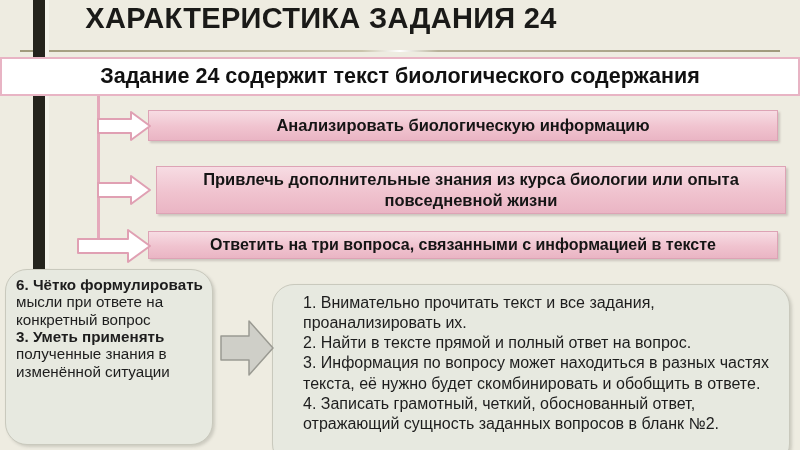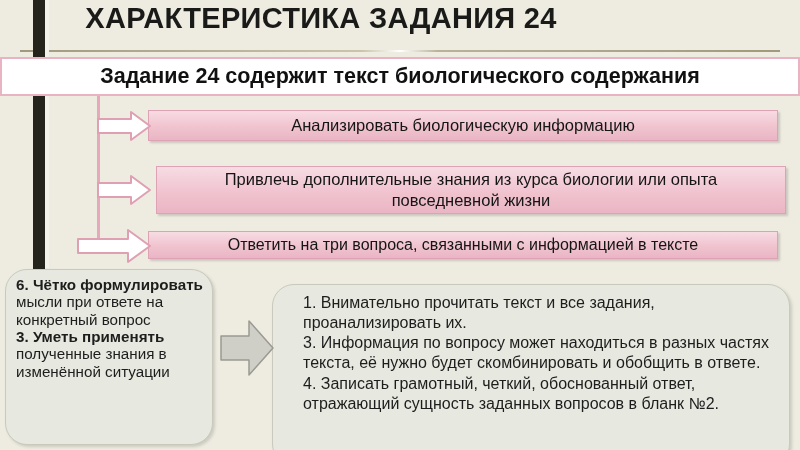--- a/index.html
+++ b/index.html
@@ -103,21 +103,21 @@
     left: 148px;
     width: 630px;
     background: linear-gradient(to bottom, #f7dce3 0%, #f0c3cf 55%, #eab5c4 100%);
     border: 1px solid #dda3b5;
     box-sizing: border-box;
     display: flex;
     align-items: center;
     justify-content: center;
     text-align: center;
     color: #151515;
-    font-weight: normal;
+    font-weight: bold;
     box-shadow: 2px 2px 2px rgba(120,100,105,0.28);
     z-index: 5;
   }
   #pink-box-1 { top: 110px; height: 31px; font-size: 16.5px; }
   #pink-box-2 { top: 166px; height: 48px; font-size: 16.5px; line-height: 1.25; padding: 16px 18px; margin-left: 8px; }
   #pink-box-3 { top: 231px; height: 28px; font-size: 16px; }
 
   
   .soft-box {
     position: absolute;
@@ -203,15 +203,16 @@
     <span class="b">3. Уметь применять</span><span> полученные знания в изменённой ситуации</span>
   </div>
 </div>
 
 <svg class="gray-arrow" width="56" height="60" viewBox="0 0 56 60">
   <path d="M2,18 L30,18 L30,3 L54,30 L30,57 L30,42 L2,42 Z" fill="#cfcfc8" stroke="#9a9a92" stroke-width="1.5" stroke-linejoin="round"></path>
 </svg>
 
 <div class="soft-box" id="right-soft-box">
   <div>1. Внимательно прочитать текст и все задания, проанализировать их.</div>
+  <div>2. Найти в тексте прямой и полный ответ на вопрос.</div>
   <div>3. Информация по вопросу может находиться в разных частях текста, её нужно будет скомбинировать и обобщить в ответе.</div>
   <div>4. Записать грамотный, четкий, обоснованный  ответ, отражающий сущность заданных вопросов в бланк №2.</div>
 </div>
 
 </body></html>

